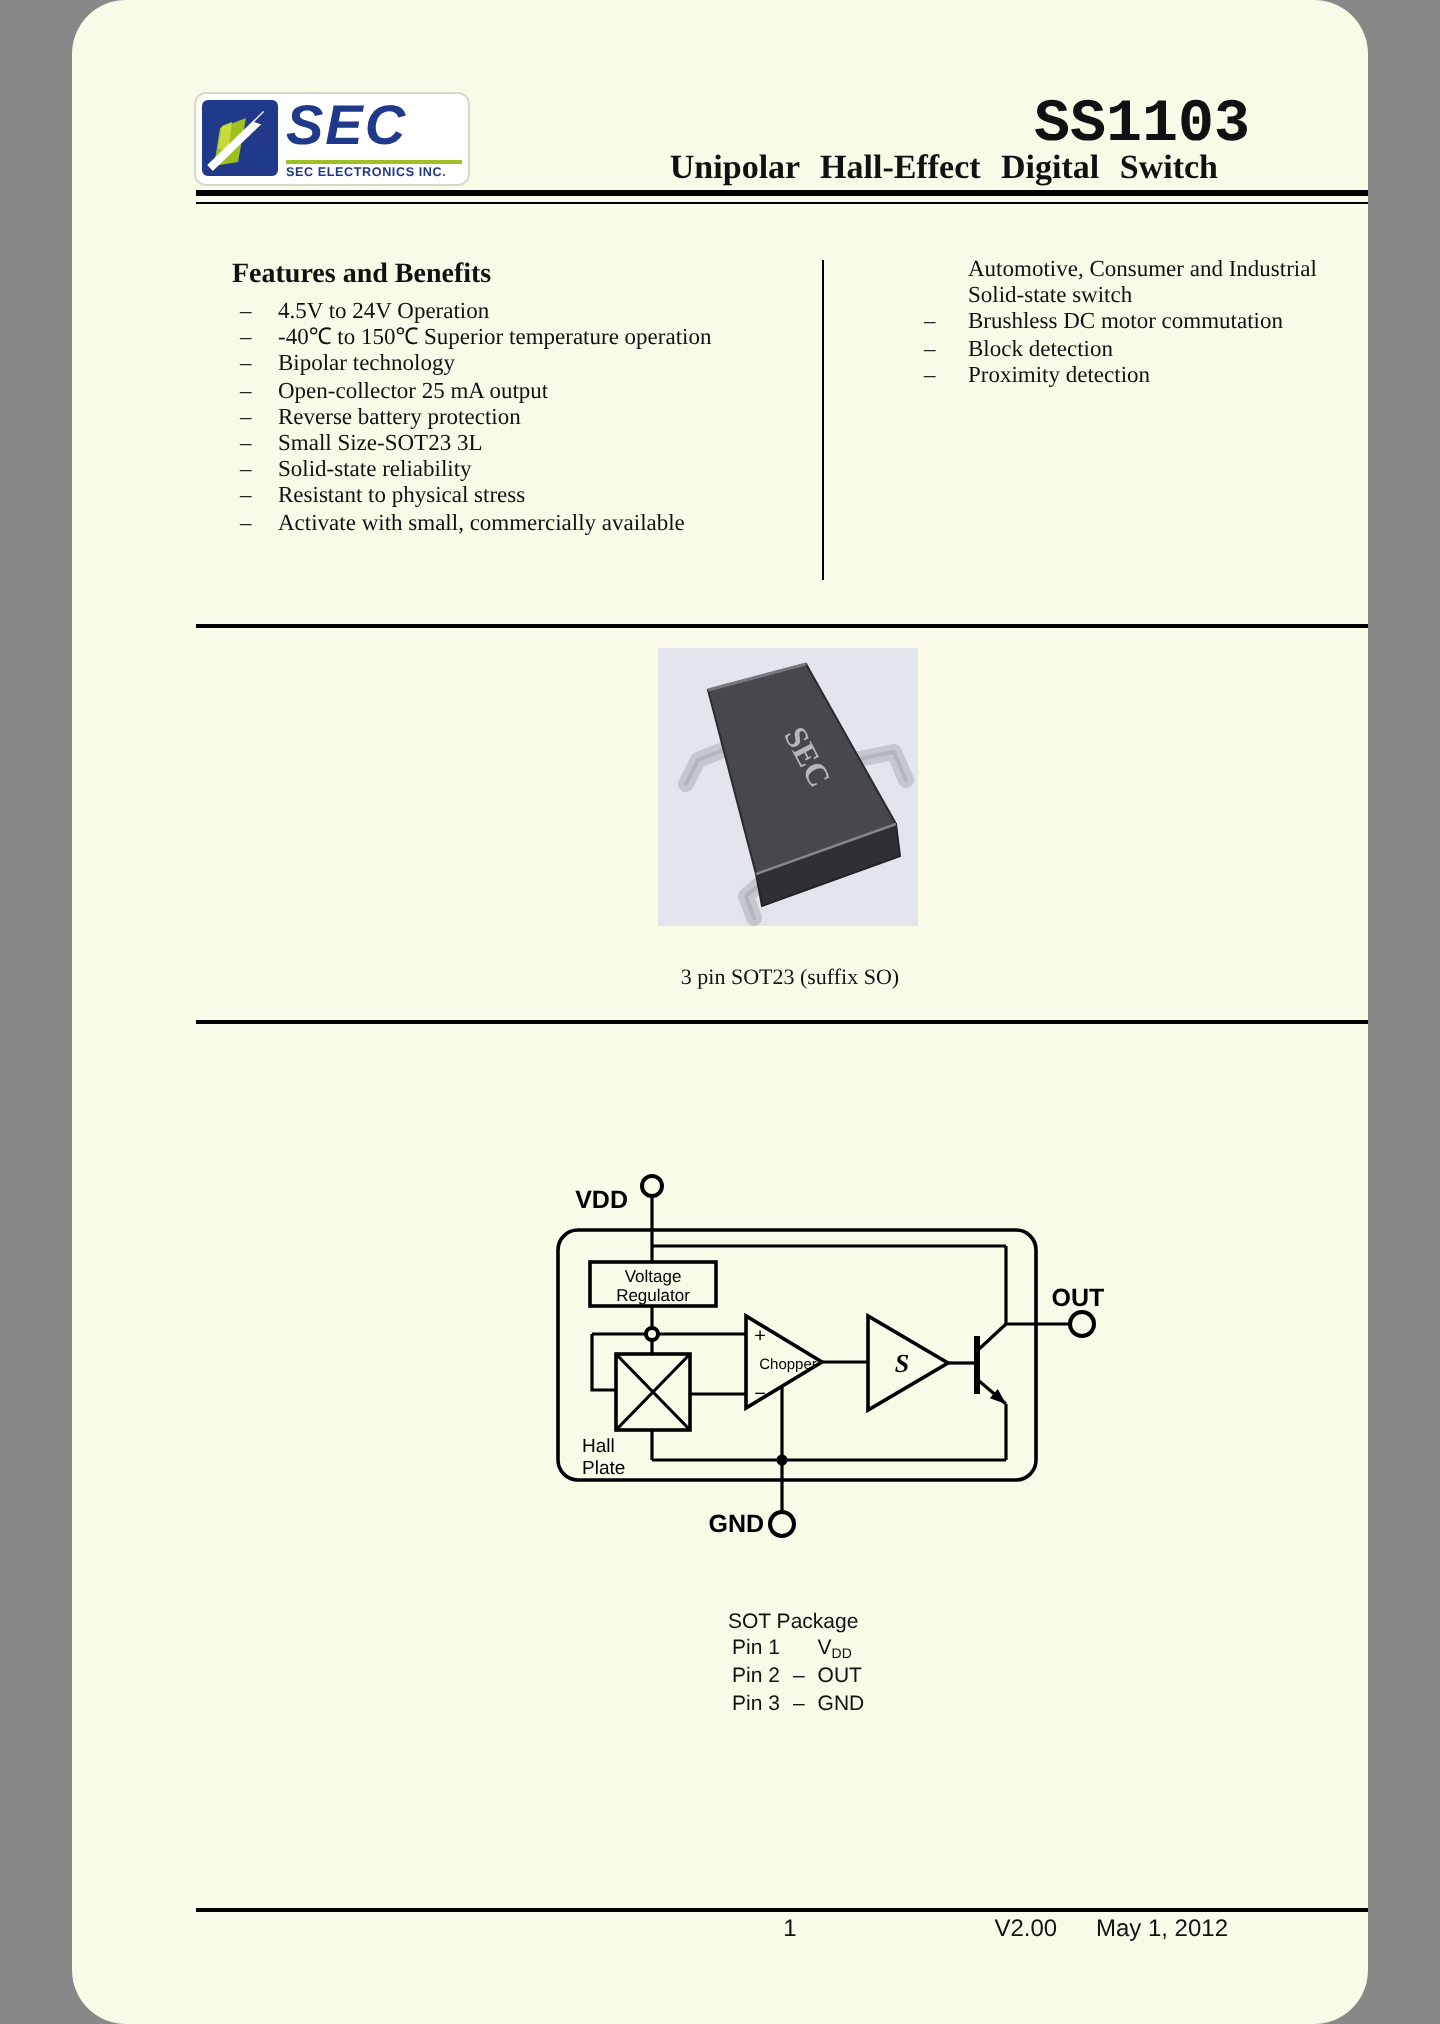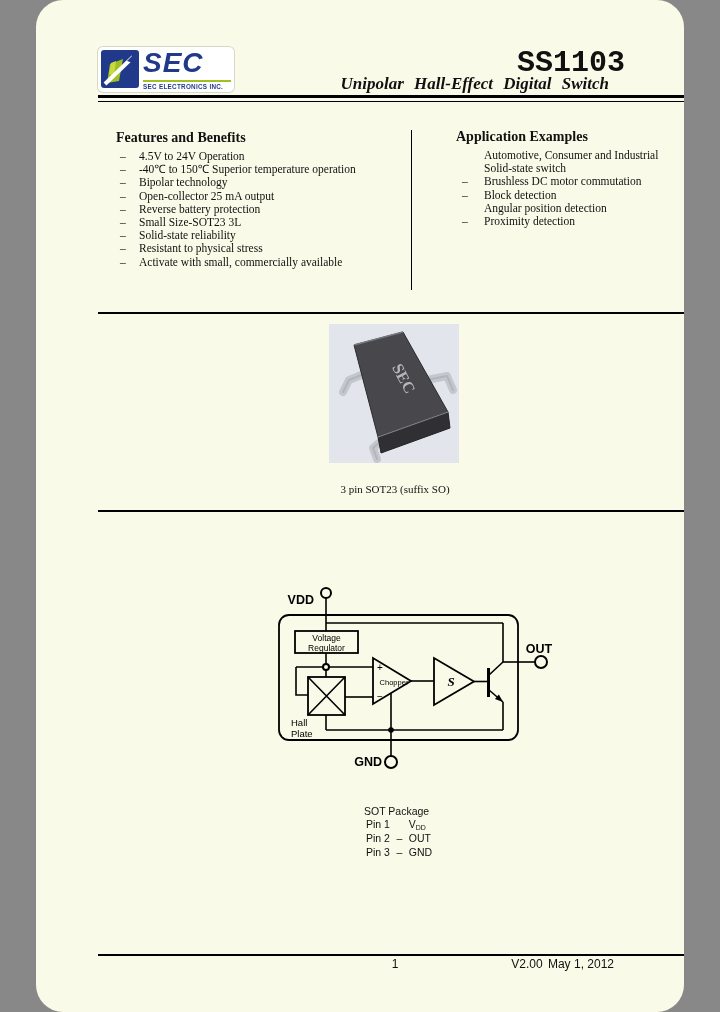--- a/index.html
+++ b/index.html
@@ -15,21 +15,21 @@
         box-shadow:0 0 0 1px #d8d8c8;}
   .logo-tile{position:absolute;left:3px;top:3px;}
   .logo-text{position:absolute;left:45px;top:1px;font-family:"Liberation Sans",sans-serif;
              font-weight:bold;font-style:italic;font-size:28px;line-height:30px;color:var(--navy);
              letter-spacing:1px;}
   .logo-bar{position:absolute;left:45px;top:33px;width:88px;height:2px;background:var(--green);}
   .logo-sub{position:absolute;left:45px;top:36px;font-family:"Liberation Sans",sans-serif;
             font-weight:bold;font-size:6.3px;color:var(--navy);letter-spacing:.3px;white-space:nowrap;}
   .part-number{right:59px;top:46px;font-family:Liberation Mono, monospace;font-weight:bold;
                font-size:30px;}
-  .subtitle{right:75px;top:74px;font-weight:bold;font-style:italic;font-size:17px;
+  .subtitle{right:75px;top:74px;font-weight:bold;font-size:17px;
             word-spacing:6px;white-space:nowrap;}
   .header-rule{left:62px;top:95px;width:594px;height:3px;border-top:3px solid #000;
                border-bottom:1px solid #000;}
 
   
   .features{left:80px;top:130px;width:292px;}
   .applications{left:420px;top:129px;width:238px;}
   .col-title{margin:0 0 4px 0;font-size:14px;font-weight:bold;}
   ul.plain{list-style:none;margin:0;padding:0;font-size:11.5px;line-height:13.2px;}
   ul.plain li{display:flex;}
@@ -64,21 +64,21 @@
           line-height:13px;}
   .pin-row{padding-left:2px;}
   .pin-dash{display:inline-block;min-width:13px;text-align:center;}
   .pin-sub{font-size:7px;position:relative;top:2px;}
 
   
   .footer-rule{left:62px;top:954px;width:594px;height:1.5px;background:#000;}
   .footer-page{left:62px;top:957px;width:594px;text-align:center;
                font-family:"Liberation Sans",sans-serif;font-size:12px;}
   .footer-right{right:70px;top:957px;font-family:"Liberation Sans",sans-serif;font-size:12px;}
-  .footer-right .date{margin-left:2px;}
+  .footer-right .date{margin-left:16px;}
 </style>
 </head>
 <body>
 
 <div class="page">
 
   <div class="abs logo">
     <svg class="logo-tile" width="38" height="38" viewBox="0 0 38 38">
       <rect x="0" y="0" width="38" height="38" rx="3" fill="#21398B"></rect>
       <polygon points="6,33 9,14 22,9 18,31" fill="#9FC022"></polygon>
@@ -142,21 +142,20 @@
           <span class="bullet">–</span>
           <span class="item-text">Activate with small, commercially available</span>
         </li>
 
       </ul>
   </section>
 
   <div class="abs col-divider"></div>
 
   <section class="abs applications">
-    <h2 class="col-title">Application Examples</h2>
     <ul class="plain">
 
         <li>
           <span class="bullet"></span>
           <span class="item-text">Automotive, Consumer and Industrial</span>
         </li>
 
         <li>
           <span class="bullet"></span>
           <span class="item-text">Solid-state switch</span>
@@ -166,24 +165,20 @@
           <span class="bullet">–</span>
           <span class="item-text">Brushless DC motor commutation</span>
         </li>
 
         <li>
           <span class="bullet">–</span>
           <span class="item-text">Block detection</span>
         </li>
 
 
-        <li>
-          <span class="bullet"></span>
-          <span class="item-text">Angular position detection</span>
-        </li>
 
         <li>
           <span class="bullet">–</span>
           <span class="item-text">Proximity detection</span>
         </li>
       </ul>
   </section>
 
   <div class="abs rule rule-2"></div>
 

